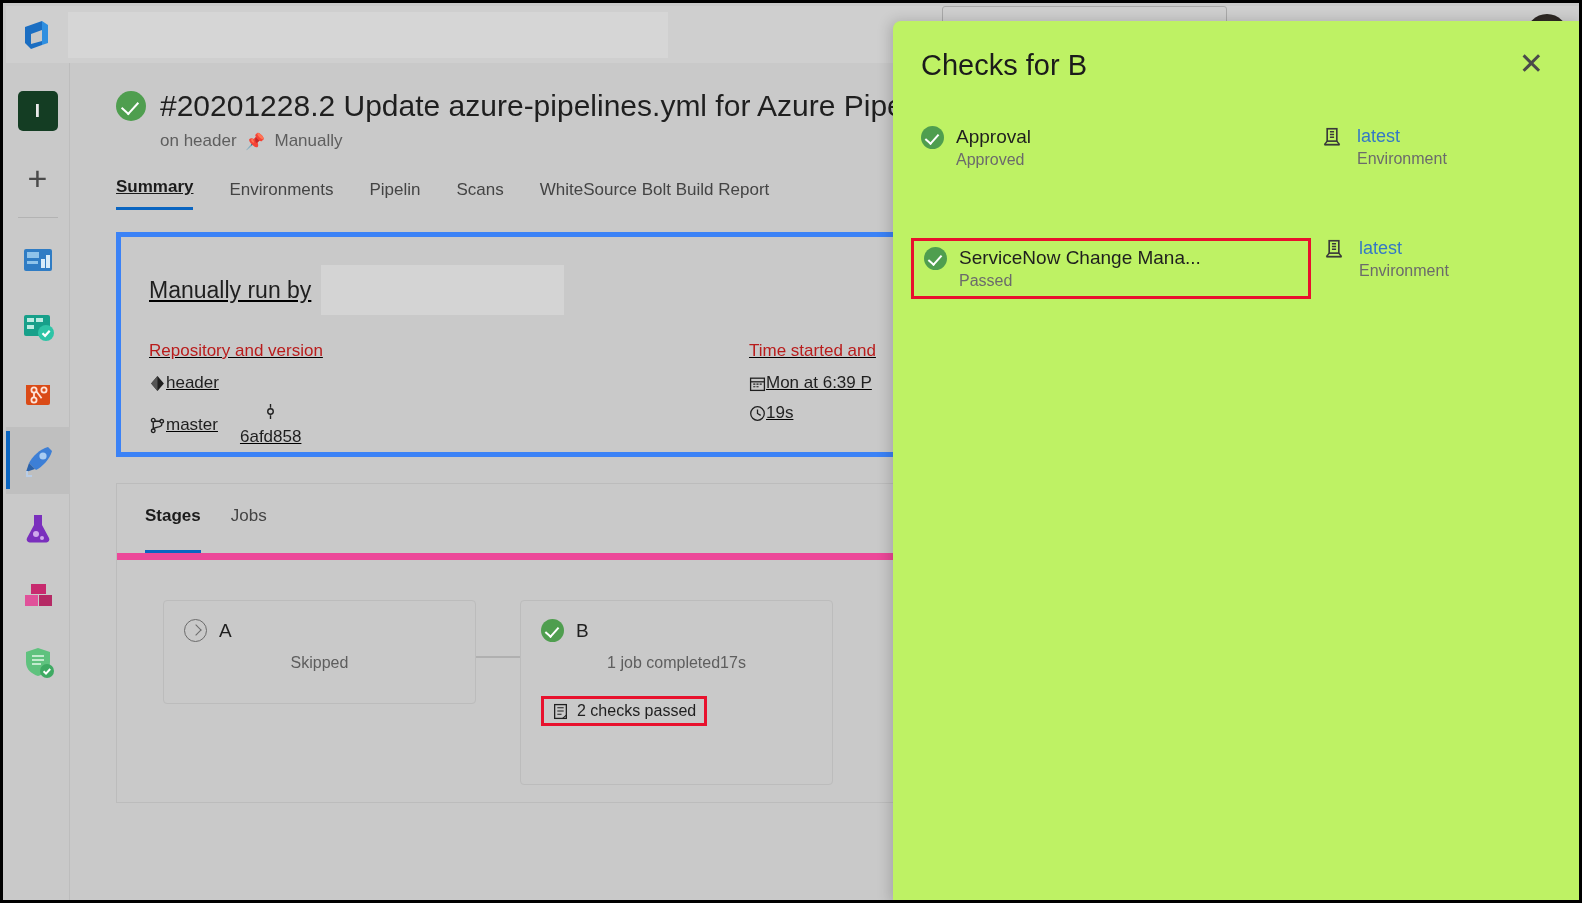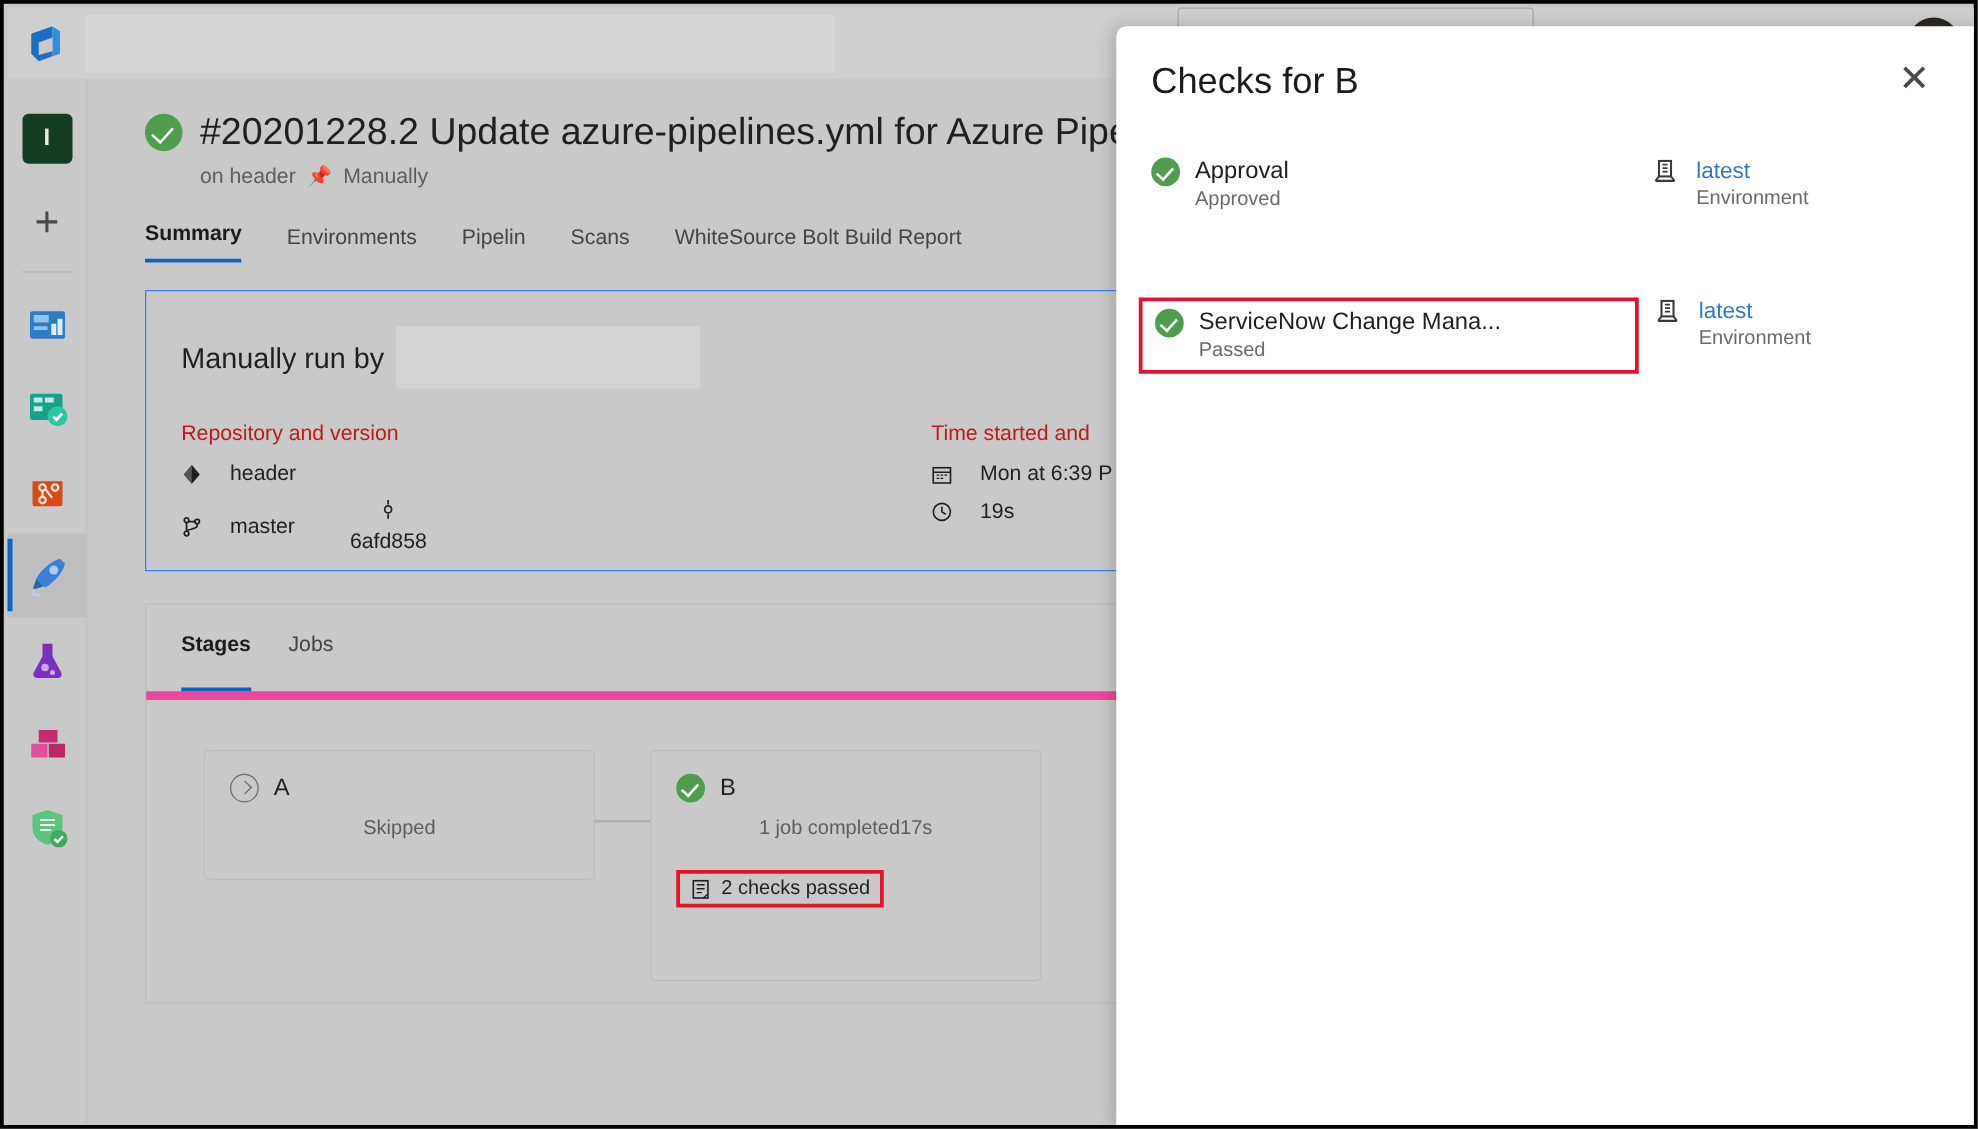--- a/index.html
+++ b/index.html
@@ -99,40 +99,41 @@
   }
   .pin-icon { font-size: 16px; color: #5e5e5e; }
 
   
   #page-tabs {
     margin: 26px 0 0 0;
     display: flex; gap: 36px; align-items: flex-end;
     font-size: 17px;
   }
   .page-tab { color: #444; padding-bottom: 10px; white-space: nowrap; }
-  .page-tab.active { color: #1b1b1b; font-weight: 600; border-bottom: 3px solid #0a65c1; }
+  .page-tab.active { color: #1b1b1b; font-weight: 600; border-bottom: 3px solid #0a65c1; text-decoration: underline; }
 
   
   #summary-card {
     margin-top: 22px;
     width: 1305px; height: 225px;
     background: #c9c9c9;
-    border: 1px solid #3b82f6;
+    border: 5px solid #3b82f6;
     padding: 28px 0 0 28px;
     position: relative;
+    text-decoration: underline;
   }
   #manual-row { display: flex; align-items: center; gap: 0; }
   #manual-label { font-size: 23px; color: #1f1f1f; }
   #manual-redacted { width: 243px; height: 50px; background: #d4d4d4; margin-left: 10px; }
   #summary-cols { display: flex; margin-top: 26px; }
   .sum-col { width: 600px; }
   .sum-head { font-size: 17px; color: #b91c1c; margin-bottom: 12px; }
   .sum-line {
     font-size: 17px; color: #1f1f1f;
-    display: flex; align-items: center; gap: 22px; margin-bottom: 10px;
+    display: flex; align-items: center; gap: 0; margin-bottom: 10px;
   }
   .sum-line .sub { margin-left: 22px; display: inline-flex; align-items: center; gap: 7px; flex-direction: column; }
   .mini { width: 17px; height: 17px; flex: none; }
 
   
   #stages-card {
     margin-top: 26px;
     width: 1305px; height: 320px;
     background: #c9c9c9;
     border: 1px solid #bcbcbc;
@@ -182,21 +183,21 @@
   }
   #connector {
     position: absolute; left: 359px; top: 96px;
     width: 44px; height: 2px; background: #b0b0b0;
   }
 
   
   #panel {
     position: absolute; left: 890px; top: 18px;
     width: 689px; height: 882px;
-    background: #ffffff;
+    background: #bef264;
     border-top-left-radius: 8px;
     box-shadow: -3px 0 14px rgba(0,0,0,0.18);
   }
   #panel-head {
     display: flex; align-items: flex-start; justify-content: space-between;
     padding: 28px 38px 0 28px;
   }
   #panel-title { font-size: 29px; color: #1b1b1b; }
   #panel-close {
     font-size: 30px; color: #4a4a4a; line-height: 1;

